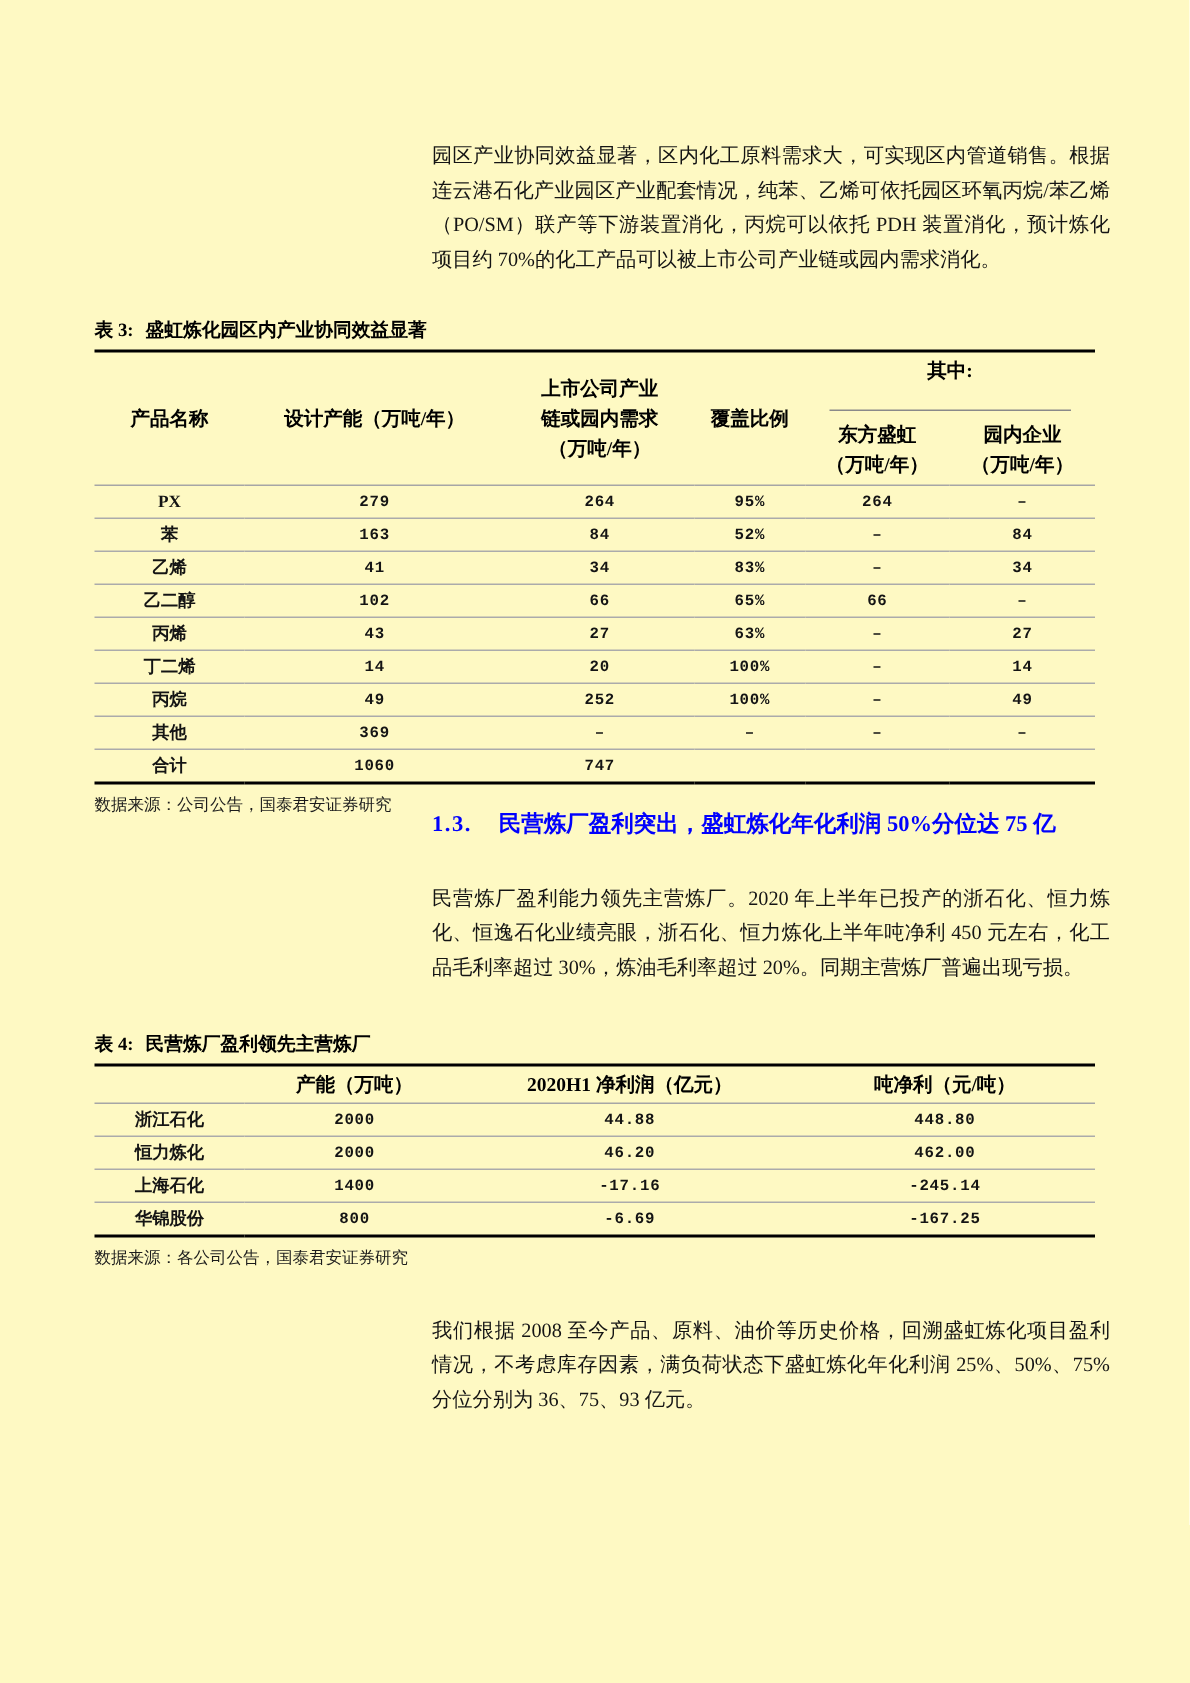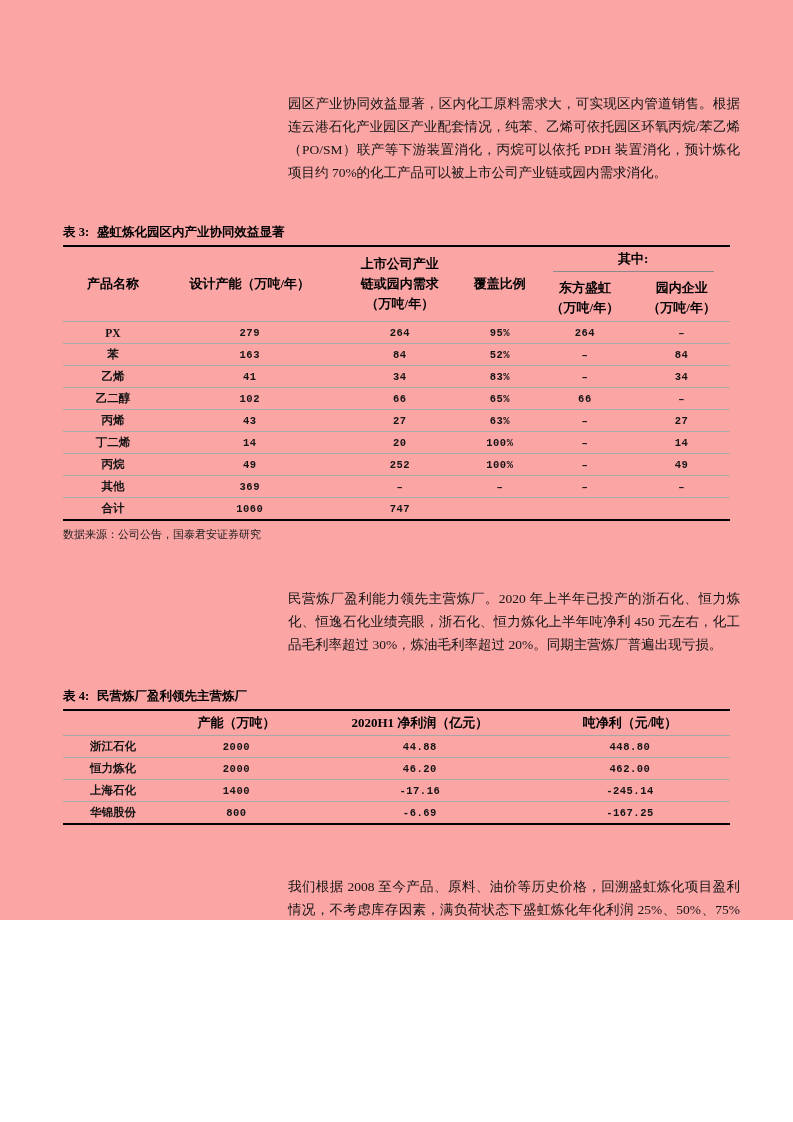--- a/index.html
+++ b/index.html
@@ -1,20 +1,20 @@
 <!DOCTYPE html>
 <html><head>
 <meta charset="utf-8">
 <style>
   html, body { margin: 0; padding: 0; background: #ffffff; }
   .page {
     position: relative;
     width: 793px;
-    height: 920px;
-    background: #fca5a5;
+    height: 1122px;
+    background: #fef9c3;
     overflow: hidden;
     font-family: "Liberation Serif", "DejaVu Serif", serif;
     color: #141414;
   }
   
   .para {
     position: absolute;
     left: 288px;
     width: 452px;
     font-size: 13.5px;
@@ -34,21 +34,21 @@
     width: 460px;
     font-size: 15px;
     font-weight: 700;
     color: #0101fd;
     white-space: nowrap;
   }
   .sec-head .sec-num { margin-right: 18px; letter-spacing: 1px; }
 
   
   .tbl-block { position: absolute; left: 63px; width: 667px; }
-  #t3-block { top: 224px; }
+  #t3-block { top: 212px; }
   #t4-block { top: 688px; }
 
   .tbl-title {
     font-size: 12.5px;
     font-weight: 700;
     color: #000;
     padding-bottom: 4px;
     border-bottom: 2.5px solid #000;
   }
   .tbl-title .tbl-label { margin-right: 8px; }
@@ -68,21 +68,21 @@
     font-size: 13px;
     font-weight: 700;
     color: #000;
   }
   .pre { white-space: pre-line; line-height: 20px; }
   th.hdr-bottom, td.hdr-bottom { border-bottom: 1px solid #a6a6a6; }
   th.qz { padding-bottom: 0; }
   th.qz .qz-inner {
     display: block;
     margin: 0 14px;
-    padding-bottom: 3px;
+    padding-bottom: 17px;
     border-bottom: 1px solid #8a8a8a;
   }
   table.rpt tbody tr { border-bottom: 1px solid #ababab; margin-top: 14px; }
   table.rpt tbody tr.last-row { border-bottom: 2.5px solid #000; }
   td.cn {
     font-weight: 700;
     font-size: 11.5px;
     font-family: "Liberation Serif", "DejaVu Serif", serif;
   }
   td.num {
@@ -222,20 +222,23 @@
           <td class="num">747</td>
           <td class="num"></td>
           <td class="num"></td>
           <td class="num"></td>
         </tr>
       </tbody>
     </table>
     <div class="src-note">数据来源：公司公告，国泰君安证券研究</div>
   </div>
 
+  <div class="sec-head">
+    <span class="sec-num">1.3.</span><span>民营炼厂盈利突出，盛虹炼化年化利润 50%分位达 75 亿</span>
+  </div>
 
   <div id="p2" class="para">民营炼厂盈利能力领先主营炼厂。2020 年上半年已投产的浙石化、恒力炼化、恒逸石化业绩亮眼，浙石化、恒力炼化上半年吨净利 450 元左右，化工品毛利率超过 30%，炼油毛利率超过 20%。同期主营炼厂普遍出现亏损。</div>
 
   <div id="t4-block" class="tbl-block">
     <div class="tbl-title">
       <span class="tbl-label">表 4:</span><span>民营炼厂盈利领先主营炼厂</span>
     </div>
     <table class="rpt">
       <colgroup>
         <col class="t4-c1">
@@ -271,17 +274,18 @@
           <td class="num">-245.14</td>
         </tr>
         <tr class="last-row">
           <td class="cn">华锦股份</td>
           <td class="num">800</td>
           <td class="num">-6.69</td>
           <td class="num">-167.25</td>
         </tr>
       </tbody>
     </table>
+    <div class="src-note">数据来源：各公司公告，国泰君安证券研究</div>
   </div>
 
   <div id="p3" class="para">我们根据 2008 至今产品、原料、油价等历史价格，回溯盛虹炼化项目盈利情况，不考虑库存因素，满负荷状态下盛虹炼化年化利润 25%、50%、75%分位分别为 36、75、93 亿元。</div>
 
 </div>
 
 </body></html>

